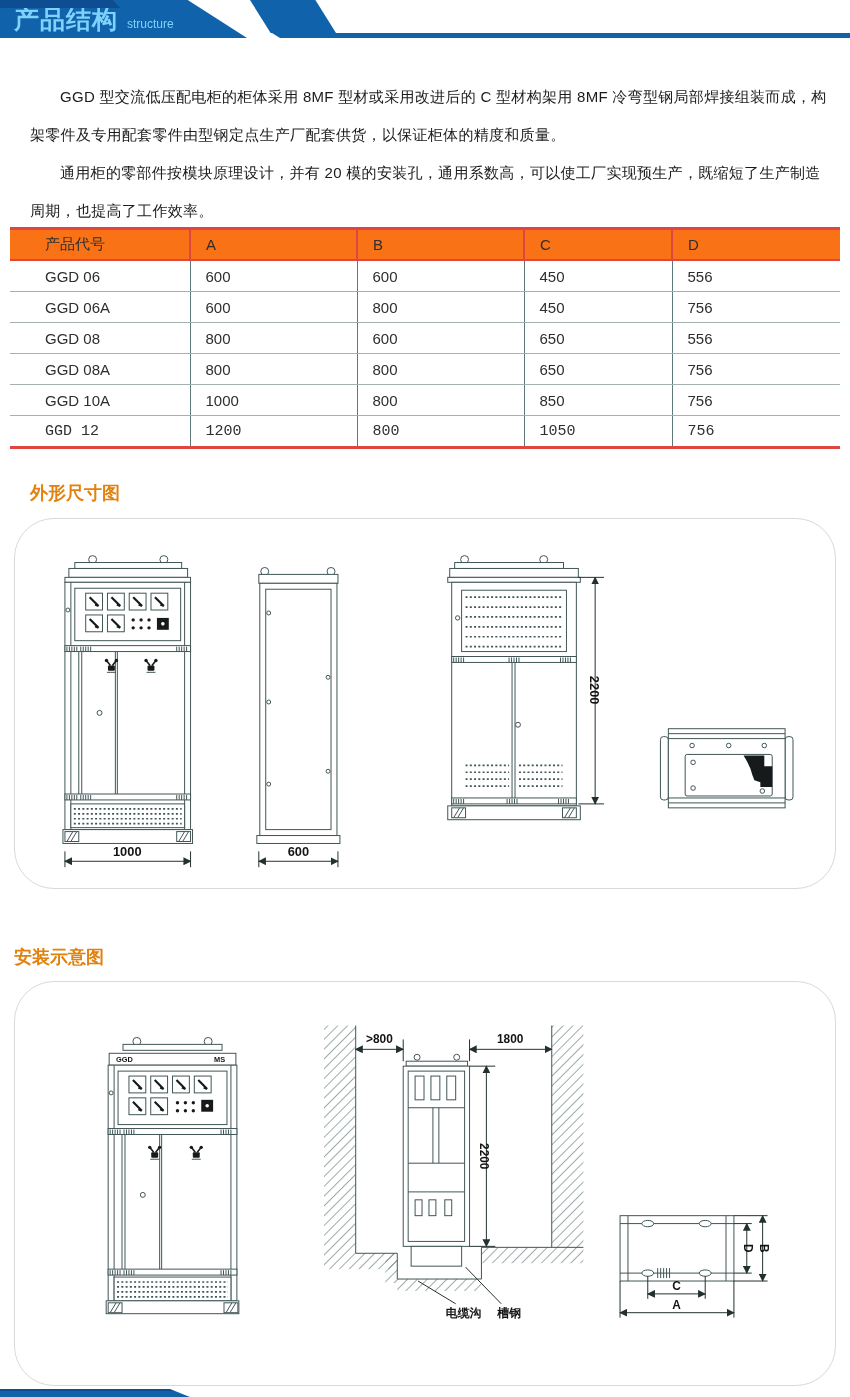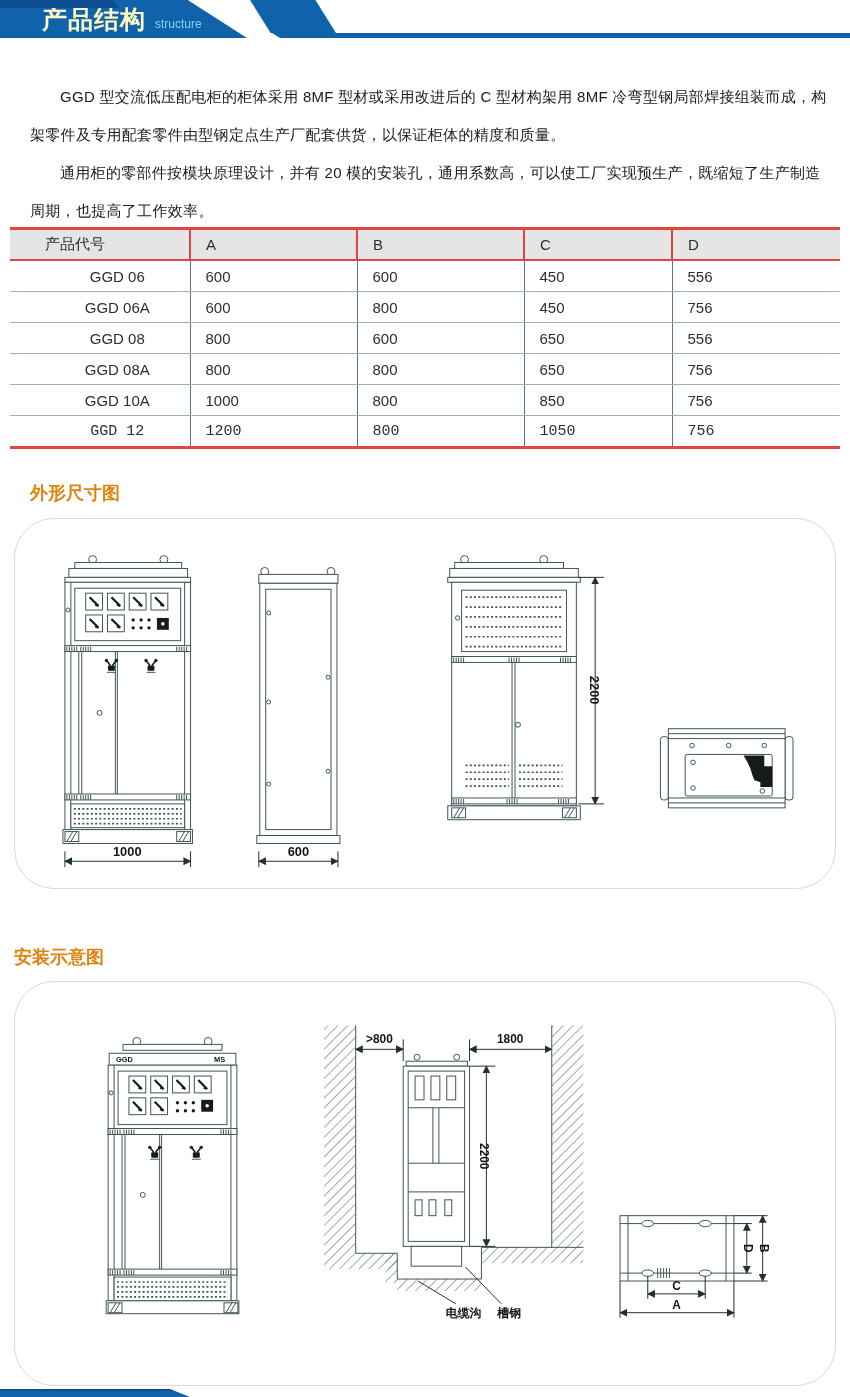--- a/index.html
+++ b/index.html
@@ -10,48 +10,48 @@
   
   .banner-main{
     position:absolute;left:0;top:0;width:247px;height:38px;background:#1063ab;
     clip-path:polygon(0 0,76% 0,100% 100%,0 100%);
     display:flex;align-items:baseline;padding-left:14px;box-sizing:border-box;
   }
   .banner-dark{
     position:absolute;left:0;top:0;width:120px;height:8px;background:#0d4d91;
     clip-path:polygon(0 0,94% 0,100% 100%,0 100%);
   }
-  .banner-title{color:#fef9c3;font-size:25px;font-weight:bold;line-height:38px;letter-spacing:1px;margin-left:28px;}
+  .banner-title{color:#7dd3fc;font-size:25px;font-weight:bold;line-height:38px;letter-spacing:1px;}
   .banner-sub{color:#7dd3fc;font-size:12px;margin-left:9px;margin-top:17px;}
   .banner-accent{
     position:absolute;left:250px;top:0;width:86px;height:33px;background:#1063ab;
     clip-path:polygon(0 0,76% 0,100% 100%,24% 100%);
   }
   .banner-line{
     position:absolute;left:268px;right:0;top:33px;height:5px;background:#1063ab;
     clip-path:polygon(4px 0,100% 0,100% 100%,12px 100%);
   }
   
   .intro{position:absolute;left:30px;top:78px;width:800px;}
   .intro p{margin:0;text-indent:2em;font-size:15px;line-height:38px;color:#1b1b1b;letter-spacing:.3px;}
   
   table.dims{
     position:absolute;left:10px;top:227px;width:830px;border-collapse:collapse;
     border-top:3px solid #df4543;border-bottom:3px solid #df4543;
     font-size:15px;color:#2e2e2e;table-layout:fixed;
   }
   table.dims th{
-    background:#e5e5e5;font-weight:normal;text-align:left;height:29px;
+    background:#f97316;font-weight:normal;text-align:left;height:29px;
     border-bottom:2px solid #df4543;border-left:2px solid #df4543;padding:0 0 0 15px;
   }
   table.dims th:first-child{border-left:none;padding-left:35px;}
   table.dims td{
     height:30px;border-left:1px solid #5c7a78;border-bottom:1px solid #a3b2b1;padding:0 0 0 15px;
   }
-  table.dims td:first-child{border-left:none;padding-left:35px;text-align:center;}
+  table.dims td:first-child{border-left:none;padding-left:35px;}
   table.dims tr:last-child td{border-bottom:none;font-family:Liberation Mono, monospace;}
   col.c1{width:180px}col.c2{width:167px}col.c3{width:167px}col.c4{width:148px}col.c5{width:168px}
   
   .sec-title{position:absolute;left:14px;font-size:18px;font-weight:bold;color:#e2820e;}
   #title-outline{top:481px;margin-left:16px;}
   #title-install{top:945px;}
   .diagram-box{
     position:absolute;left:14px;width:820px;border:1px solid #d9d9d9;border-radius:40px;background:#fff;
   }
   #box-outline{top:518px;height:369px;}

